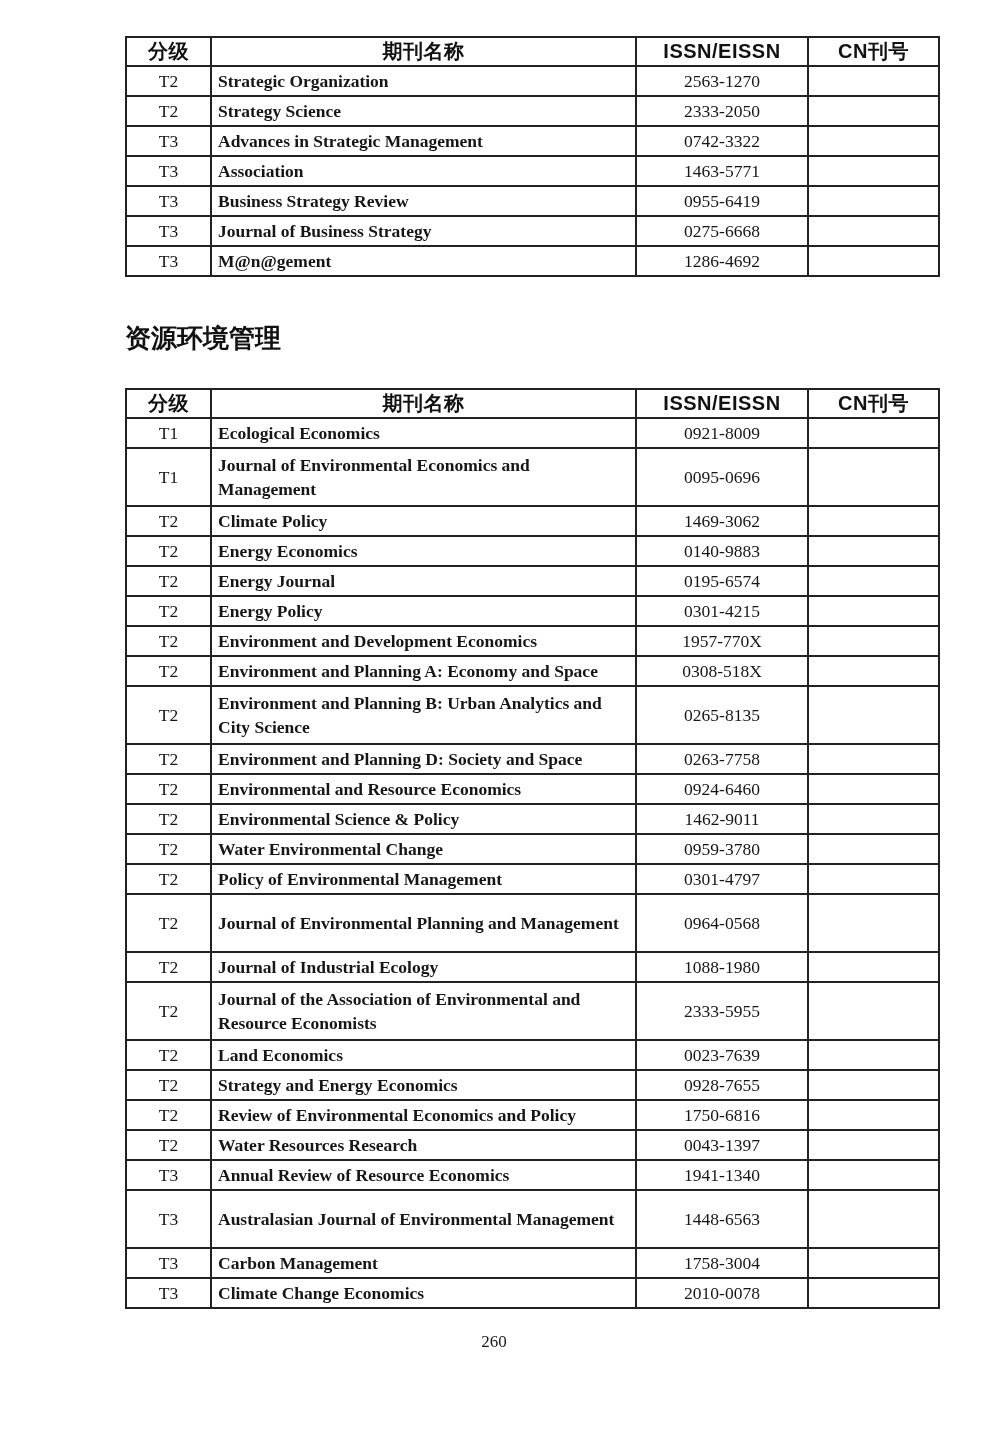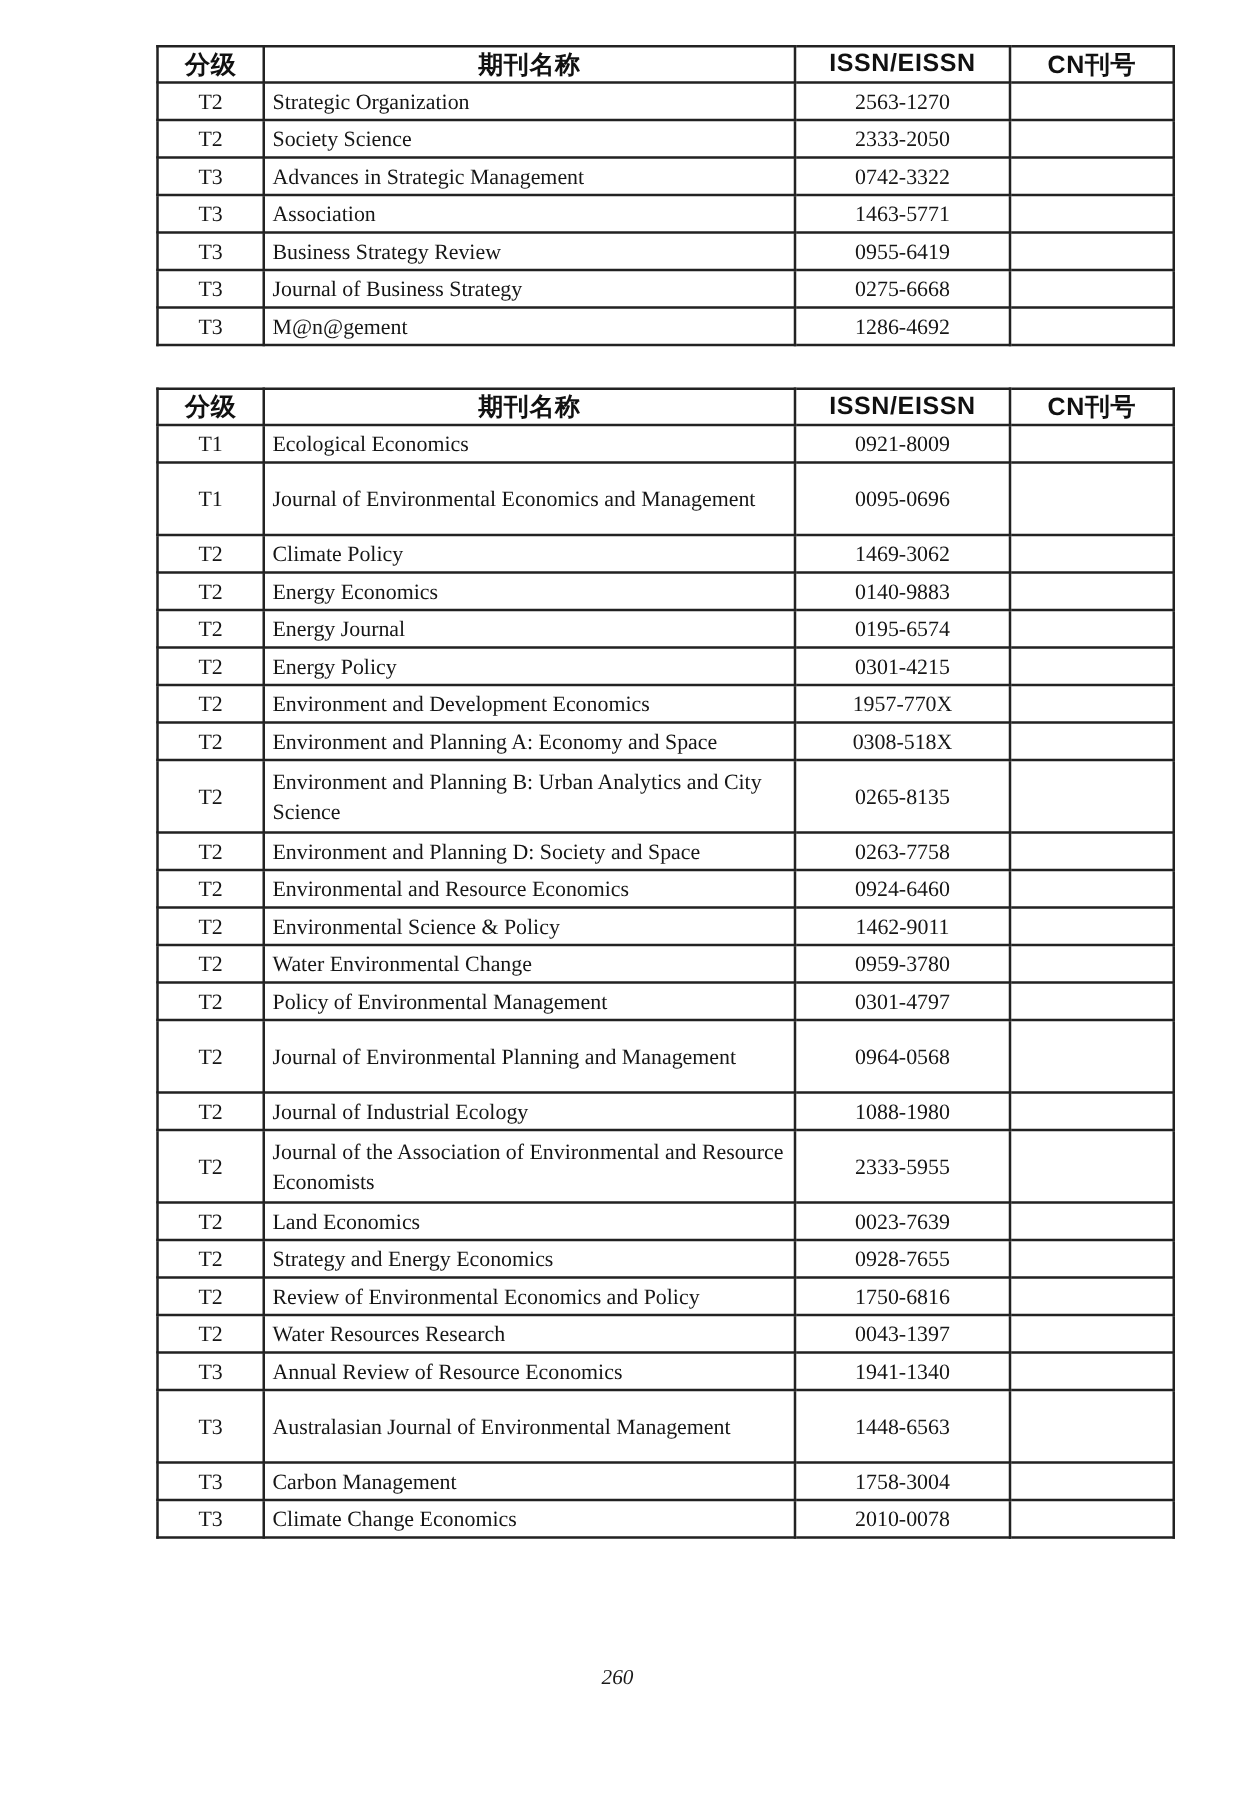--- a/index.html
+++ b/index.html
@@ -44,41 +44,40 @@
     letter-spacing: 0.5px;
   }
   .journal-table td {
     font-family: "Liberation Serif", serif;
     font-size: 17.5px;
     color: #161616;
     padding: 0 6px;
     vertical-align: middle;
   }
   td.c-tier, td.c-issn, td.c-cn { text-align: center; }
-  td.c-name { text-align: left; padding-right: 8px; line-height: 24px; }
+  td.c-name { text-align: left; padding-right: 8px; line-height: 24px; font-weight: bold; }
   tr.row  { height: 30px; }
   tr.tall { height: 58px; }
   .section-heading {
     font-family: "Liberation Sans", sans-serif;
     font-weight: bold;
     font-size: 26px;
     line-height: 34px;
     color: #111111;
     margin: 44px 0 0 0;
   }
   .page-number {
     position: absolute;
     left: 0;
     right: 0;
     bottom: 89px;
     text-align: center;
     font-family: "Liberation Serif", serif;
     font-size: 17px;
     color: #1a1a1a;
-    font-style: italic;
   }
 </style>
 </head>
 <body>
 
 <div class="page">
   <div class="content">
 
     <table class="journal-table t1">
       <colgroup>
@@ -97,21 +96,21 @@
       </thead>
       <tbody>
           <tr class="row">
             <td class="c-tier">T2</td>
             <td class="c-name">Strategic Organization</td>
             <td class="c-issn">2563-1270</td>
             <td class="c-cn"></td>
           </tr>
           <tr class="row">
             <td class="c-tier">T2</td>
-            <td class="c-name">Society Science</td>
+            <td class="c-name">Strategy Science</td>
             <td class="c-issn">2333-2050</td>
             <td class="c-cn"></td>
           </tr>
           <tr class="row">
             <td class="c-tier">T3</td>
             <td class="c-name">Advances in Strategic Management</td>
             <td class="c-issn">0742-3322</td>
             <td class="c-cn"></td>
           </tr>
           <tr class="row">
@@ -134,20 +133,21 @@
           </tr>
           <tr class="row">
             <td class="c-tier">T3</td>
             <td class="c-name">M@n@gement</td>
             <td class="c-issn">1286-4692</td>
             <td class="c-cn"></td>
           </tr>
         </tbody>
     </table>
 
+    <h2 class="section-heading">资源环境管理</h2>
 
     <table class="journal-table t2">
       <colgroup>
         <col style="width:85px">
         <col style="width:425px">
         <col style="width:172px">
         <col style="width:131px">
       </colgroup>
       <thead>
         <tr>

